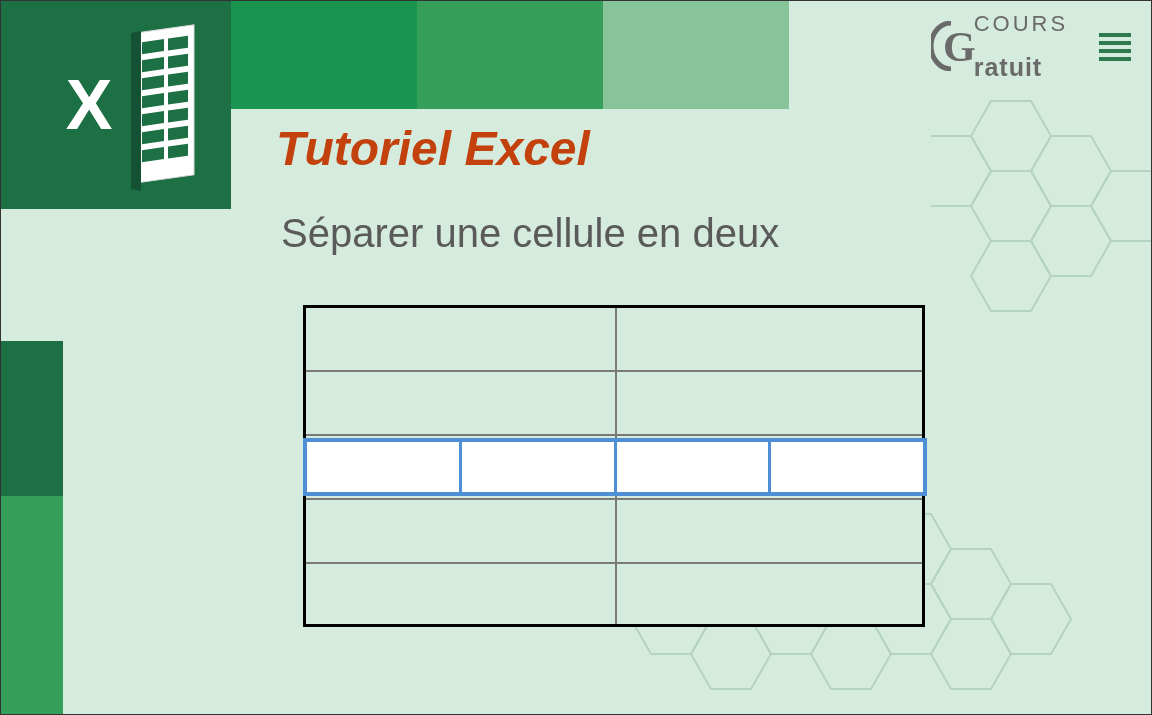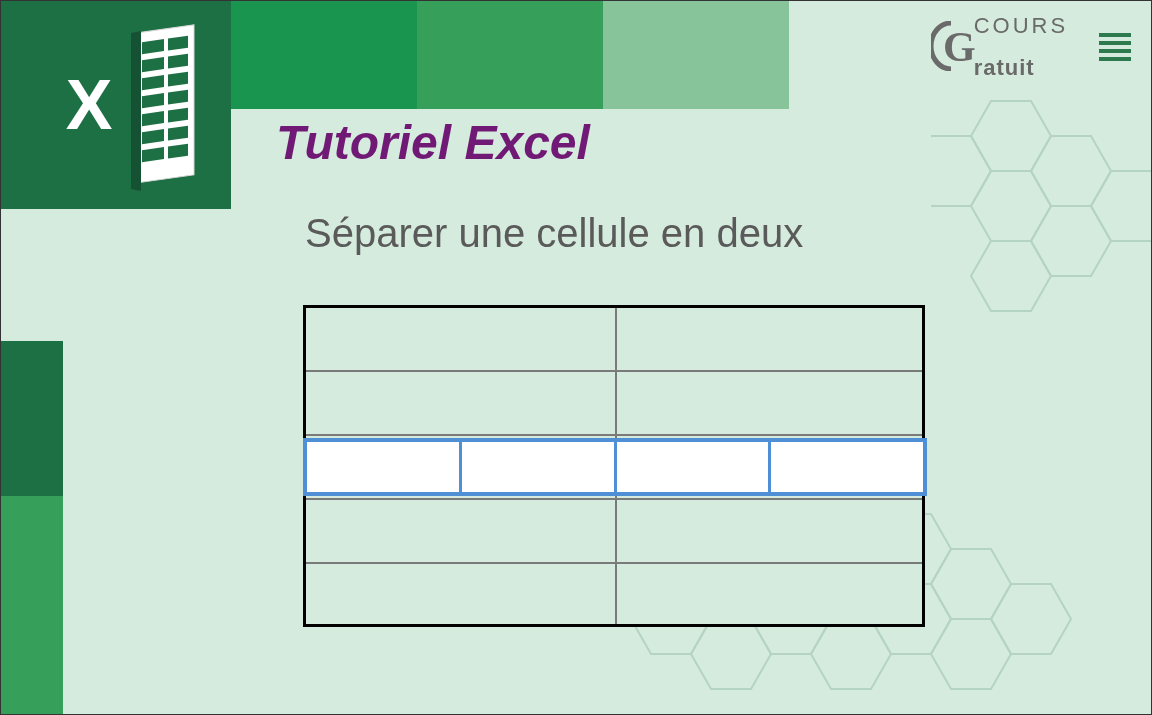--- a/index.html
+++ b/index.html
@@ -87,21 +87,21 @@
       display: inline-block;
       margin-left: -2px;
     }
     .logo-cours {
       font-size: 22px;
       font-weight: normal;
       letter-spacing: 3px;
       line-height: 1;
     }
     .logo-ratuit {
-      font-size: 22px;
+      font-size: 25px;
       font-weight: bold;
       letter-spacing: 1px;
       line-height: 1;
       margin-top: 20px;
     }
     .logo-arc {
       position: absolute;
       left: -12px;
       top: 2px;
     }
@@ -113,35 +113,34 @@
     }
     .logo-right-lines div {
       height: 4px;
       margin-bottom: 4px;
       background: #2c7a4e;
     }
 
     
     .title {
       position: absolute;
-      top: 114px;
+      top: 120px;
       left: 275px;
       font-size: 48px;
       font-weight: bold;
       font-style: italic;
-      color: #701a75;
+      color: #c2410c;
     }
     .subtitle {
       position: absolute;
       top: 210px;
       left: 280px;
       font-size: 40px;
       color: #5a5a5a;
       font-weight: 400;
-      margin-left: 24px;
     }
 
     
     .table-container {
       position: absolute;
       top: 304px;
       left: 302px;
       width: 622px;
       height: 322px;
     }

